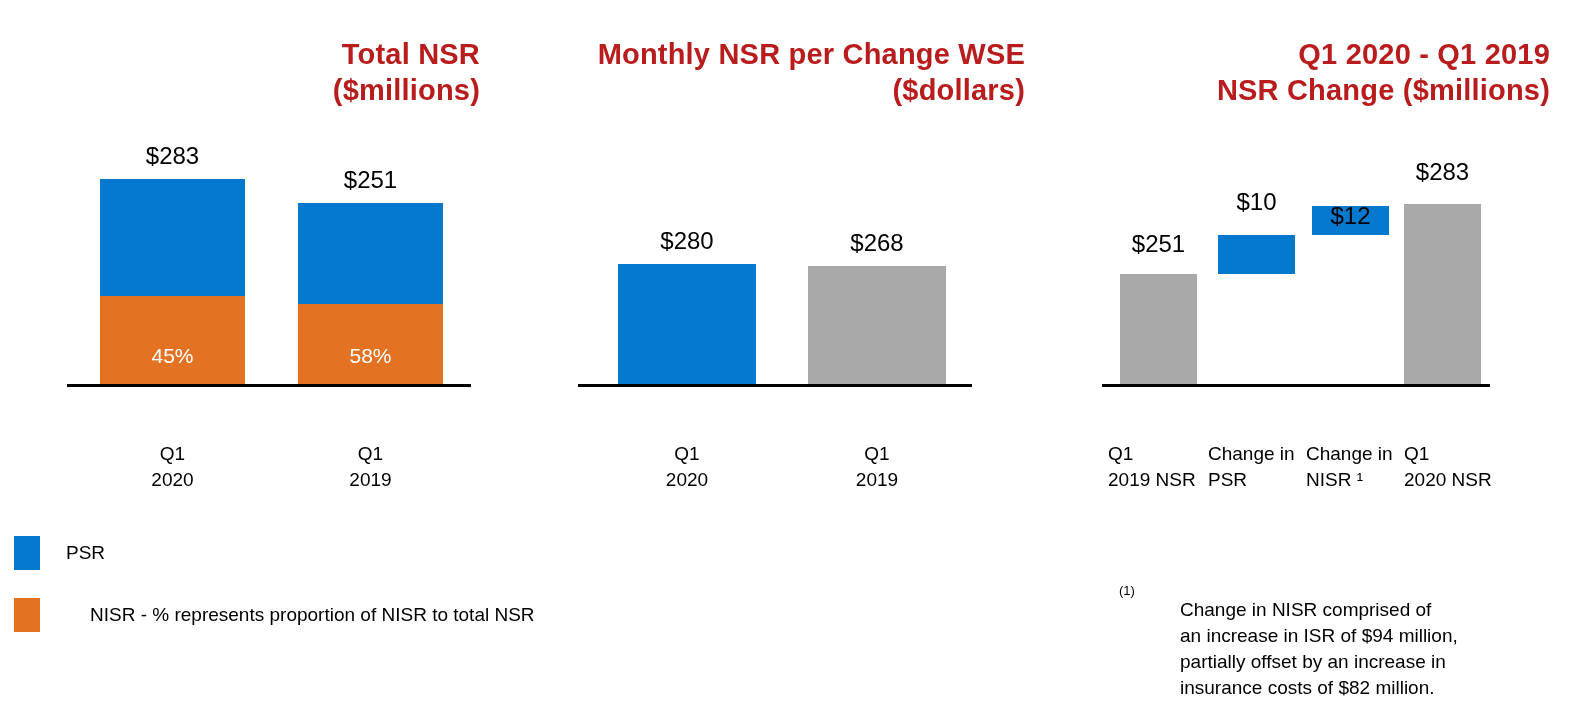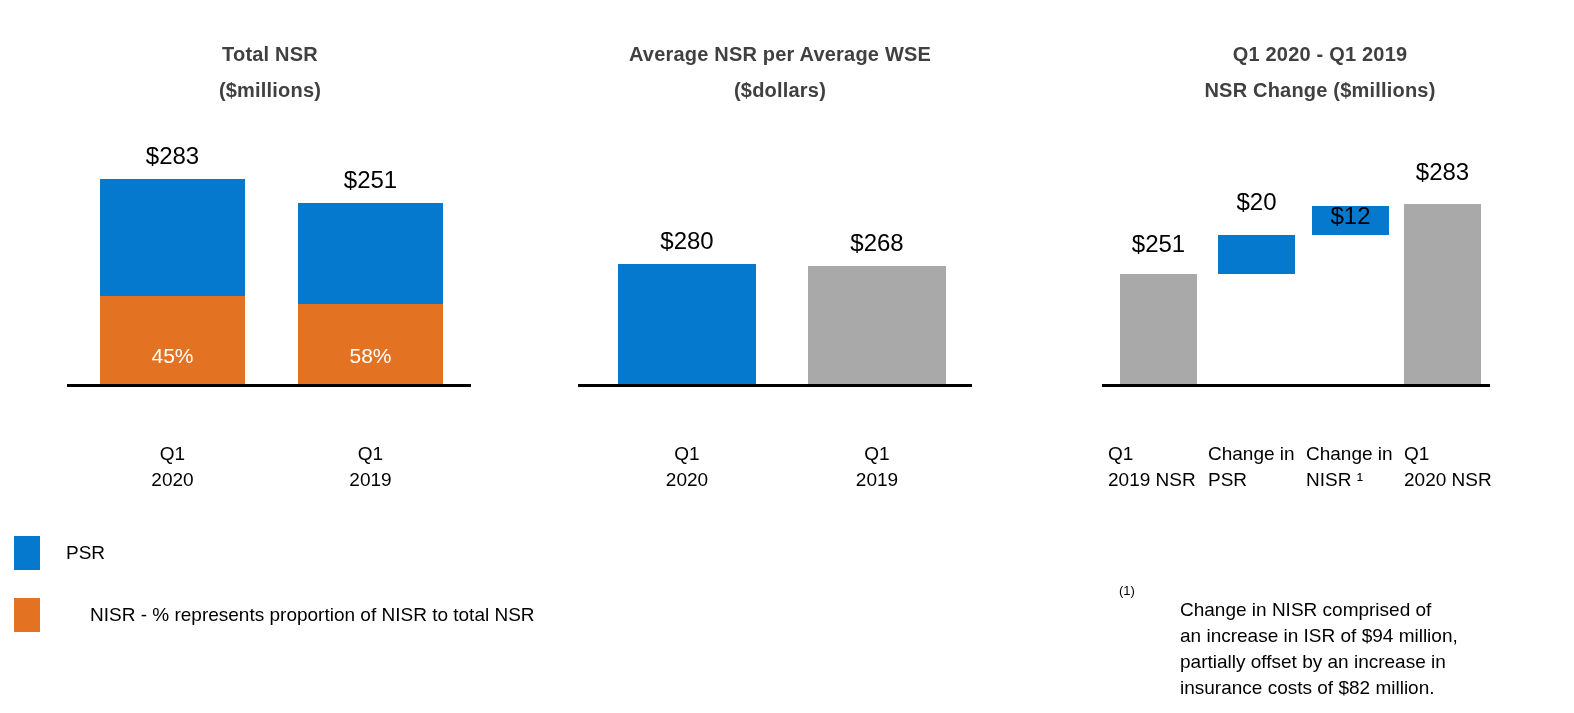--- a/index.html
+++ b/index.html
@@ -13,24 +13,24 @@
     position: relative;
     font-family: "Liberation Sans", sans-serif;
     color: #000000;
     overflow: hidden;
   }
 
   .panel { position: absolute; }
 
   .chart-title {
     position: absolute;
-    text-align: center;
-    color: #404040;
+    text-align: right;
+    color: #b91c1c;
     font-weight: bold;
-    font-size: 20px;
+    font-size: 29px;
     line-height: 36px;
     letter-spacing: 0.2px;
   }
 
   
   .plot { position: absolute; }
 
   .baseline {
     position: absolute;
     background: #000000;
@@ -130,21 +130,21 @@
 
     <div class="cat-label" style="left:102px; top:404px; width:141px;"><span>Q1</span><br><span>2020</span></div>
 
     <div class="cat-label" style="left:300px; top:404px; width:141px;"><span>Q1</span><br><span>2019</span></div>
   </div>
 </div>
 
 <div class="panel" style="left:520px; top:0px; width:520px; height:480px;">
 
   <div class="chart-title" style="left:15px; top:36px; width:490px;">
-    <div>Average NSR per Average WSE</div>
+    <div>Monthly NSR per Change WSE</div>
     <div>($dollars)</div>
   </div>
 
   <div class="plot" style="left:0px; top:0px; width:520px; height:480px;">
 
     <div class="bar seg-psr" style="left:98px; top:264px; width:138px; height:120px;"></div>
     <div class="value-label" style="left:98px; top:227px; width:138px;">$280</div>
 
     <div class="bar seg-gray" style="left:288px; top:266px; width:138px; height:118px;"></div>
     <div class="value-label" style="left:288px; top:229px; width:138px;">$268</div>
@@ -163,21 +163,21 @@
     <div>Q1 2020 - Q1 2019</div>
     <div>NSR Change ($millions)</div>
   </div>
 
   <div class="plot" style="left:0px; top:0px; width:534px; height:480px;">
 
     <div class="bar seg-gray" style="left:80px; top:274px; width:77px; height:110px;"></div>
     <div class="value-label" style="left:70px; top:230px; width:97px;">$251</div>
 
     <div class="bar seg-psr" style="left:178px; top:235px; width:77px; height:39px;"></div>
-    <div class="value-label" style="left:168px; top:188px; width:97px;">$20</div>
+    <div class="value-label" style="left:168px; top:188px; width:97px;">$10</div>
 
     <div class="bar seg-psr" style="left:272px; top:206px; width:77px; height:29px;"></div>
     <div class="value-label" style="left:262px; top:158px; width:97px;margin-top:44px;">$12</div>
 
     <div class="bar seg-gray" style="left:364px; top:204px; width:77px; height:180px;"></div>
     <div class="value-label" style="left:354px; top:158px; width:97px;">$283</div>
 
     <div class="baseline" style="left:62px; top:384px; width:388px;"></div>
 
     <div class="cat-label left" style="left:68px; top:404px; width:100px;"><span>Q1</span><br><span>2019 NSR</span></div>

